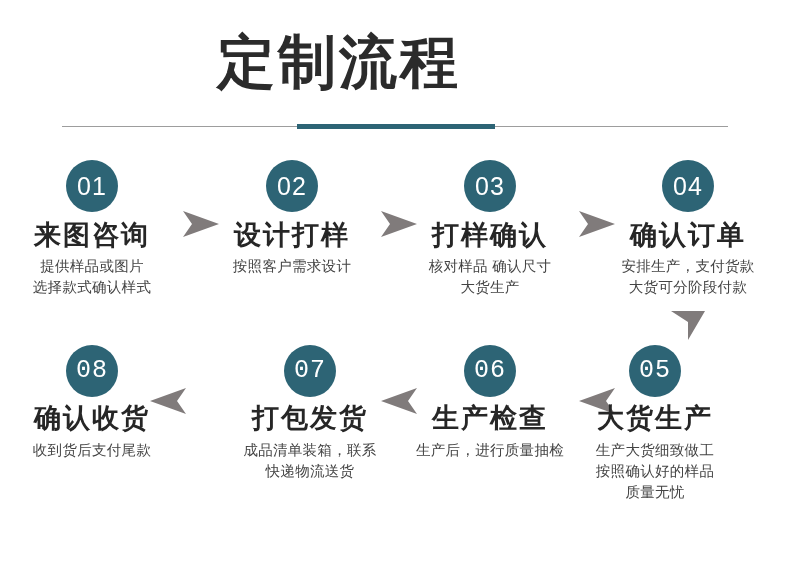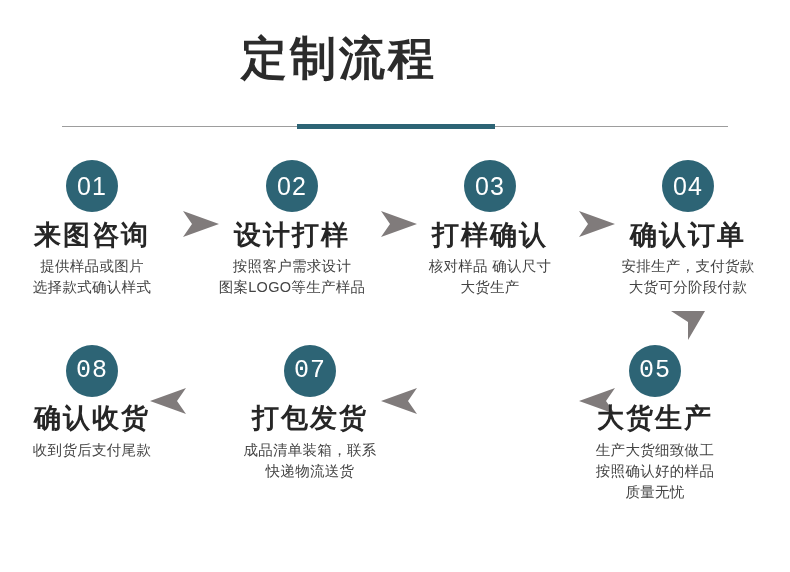--- a/index.html
+++ b/index.html
@@ -26,27 +26,26 @@
     left: 0;
     width: 790px;
     height: 150px;
   }
   #page-title {
     position: absolute;
     top: 26px;
     left: 0;
     width: 678px;
     text-align: center;
-    font-size: 46px;
+    font-size: 58px;
     line-height: 72px;
     font-weight: bold;
     letter-spacing: 3px;
     color: #2b2b2b;
     white-space: nowrap;
-    font-family: Liberation Mono, monospace;
   }
   #divider {
     position: absolute;
     top: 126px;
     left: 62px;
     width: 666px;
     height: 1px;
     background: #9d9d9d;
   }
   #divider-accent {
@@ -159,21 +158,20 @@
       <svg viewBox="0 0 40 32">
           <path d="M2 3 L38 16 L2 29 L11 16 Z" fill="#807b7b"></path>
         </svg>
     </div>
 
     <div class="step" style="left:197px;">
       <div class="step-badge">02</div>
       <div class="step-title">设计打样</div>
       <div class="step-desc">
         <div>按照客户需求设计</div>
-        <div>图案LOGO等生产样品</div>
       </div>
     </div>
 
     <div class="arrow" id="arrow-2">
       <svg viewBox="0 0 40 32">
           <path d="M2 3 L38 16 L2 29 L11 16 Z" fill="#807b7b"></path>
         </svg>
     </div>
 
     <div class="step" style="left:395px;">
@@ -232,20 +230,27 @@
         <div>快递物流送货</div>
       </div>
     </div>
 
     <div class="arrow" id="arrow-6">
       <svg viewBox="0 0 40 32">
           <path d="M38 3 L2 16 L38 29 L29 16 Z" fill="#807b7b"></path>
         </svg>
     </div>
 
+    <div class="step" style="left:395px;">
+      <div class="step-badge">06</div>
+      <div class="step-title">生产检查</div>
+      <div class="step-desc">
+        <div>生产后，进行质量抽检</div>
+      </div>
+    </div>
 
     <div class="arrow" id="arrow-5">
       <svg viewBox="0 0 40 32">
           <path d="M38 3 L2 16 L38 29 L29 16 Z" fill="#807b7b"></path>
         </svg>
     </div>
 
     <div class="step" style="left:560px;">
       <div class="step-badge">05</div>
       <div class="step-title">大货生产</div>

